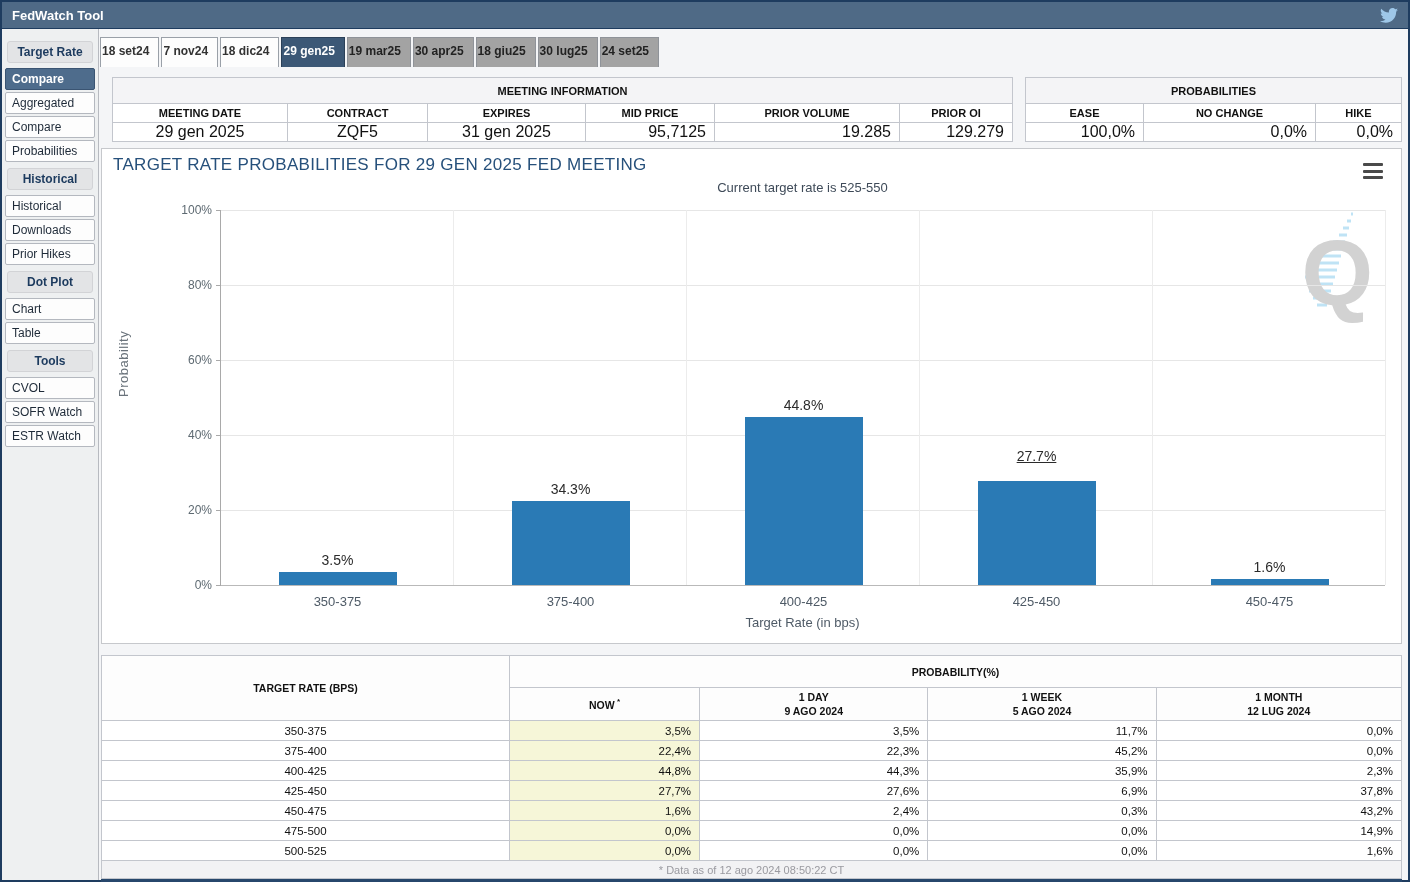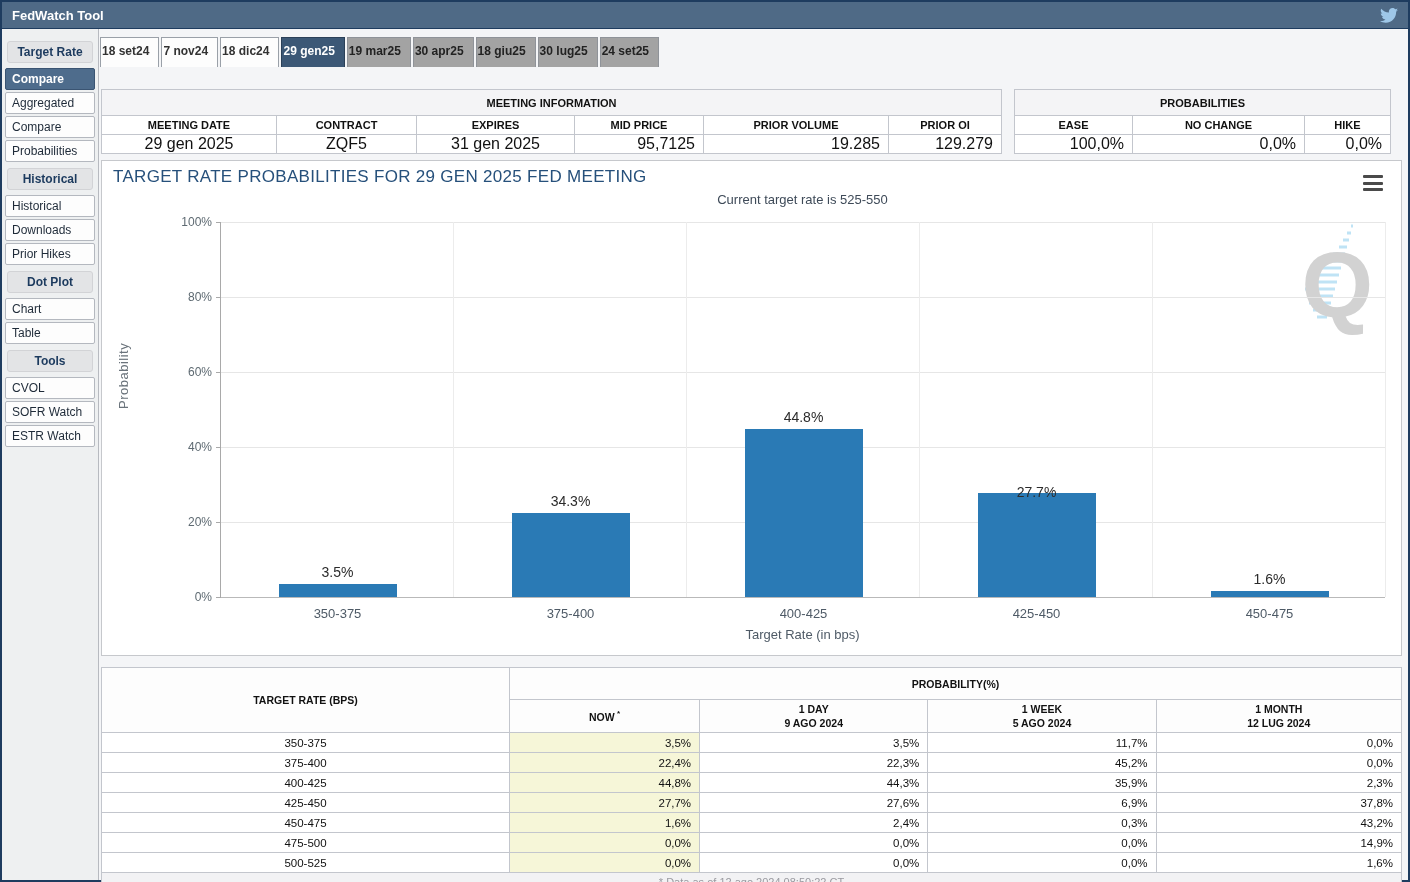--- a/index.html
+++ b/index.html
@@ -33,21 +33,21 @@
 
   
   .tabs-row { display:flex; gap:2px; padding:8px 0 0 1px; height:38px; flex:0 0 auto; }
   .tab { font-size:12px; font-weight:bold; padding:6px 9px 7px 1px; cursor:pointer;
          border:1px solid #9aa0a8; border-bottom:none; }
   .tab.past { background:#fdfdfd; color:#333; }
   .tab.future { background:#a3a3a3; color:#222; border-color:#8f9399; }
   .tab.selected { background:#3c5876; color:#fff; border-color:#2b4058; }
 
   
-  .info-row { display:flex; gap:12px; margin:22px 2px 0 2px; flex:0 0 auto; }
+  .info-row { display:flex; gap:12px; margin:10px 2px 0 2px; flex:0 0 auto;justify-content:flex-end; }
   table.info-table { border-collapse:collapse; background:#fff; }
   table.info-table th, table.info-table td { border:1px solid #c3c6cd; font-size:11px; }
   table.info-table th.title { background:#f4f4f6; font-size:11px; font-weight:bold;
                               text-align:center; height:26px; color:#111; }
   table.info-table th.col { background:#fff; font-weight:bold; text-align:center;
                             height:19px; padding:0 6px; color:#111; }
   table.info-table td.val { height:19px; padding:0 8px; color:#111; font-size:16px; }
 
   
   .chart-panel { position:relative; background:#fff; border:1px solid #c6c8cc;
@@ -252,21 +252,21 @@
             <div class="bar" style="left: 57.5px; width: 118px; height: 13.125px; background: rgb(42, 122, 181);"></div>
             <div class="bar-label" style="left: 116.5px; top: 361.875px;">3.5%</div>
             <div class="xcat-label" style="left: 116.5px;">350-375</div>
             <div class="bar" style="left: 290.5px; width: 118px; height: 84px; background: rgb(42, 122, 181);"></div>
             <div class="bar-label" style="left: 349.5px; top: 291px;">34.3%</div>
             <div class="xcat-label" style="left: 349.5px;">375-400</div>
             <div class="bar" style="left: 523.5px; width: 118px; height: 168px; background: rgb(42, 122, 181);"></div>
             <div class="bar-label" style="left: 582.5px; top: 207px;">44.8%</div>
             <div class="xcat-label" style="left: 582.5px;">400-425</div>
             <div class="bar" style="left: 756.5px; width: 118px; height: 103.875px; background: rgb(42, 122, 181);"></div>
-            <div class="bar-label" style="left: 815.5px; top: 282px;">27.7%</div>
+            <div class="bar-label" style="left: 815.5px; top: 258px; text-decoration: underline;">27.7%</div>
             <div class="xcat-label" style="left: 815.5px;">425-450</div>
             <div class="bar" style="left: 989.5px; width: 118px; height: 6px; background: rgb(42, 122, 181);"></div>
             <div class="bar-label" style="left: 1048.5px; top: 369px;">1.6%</div>
             <div class="xcat-label" style="left: 1048.5px;">450-475</div>
           </div>
         <div class="axis-ylabel">Probability</div>
         <div class="axis-xlabel">Target Rate (in bps)</div>
       </div>
 
       <div class="bottom-wrap">

